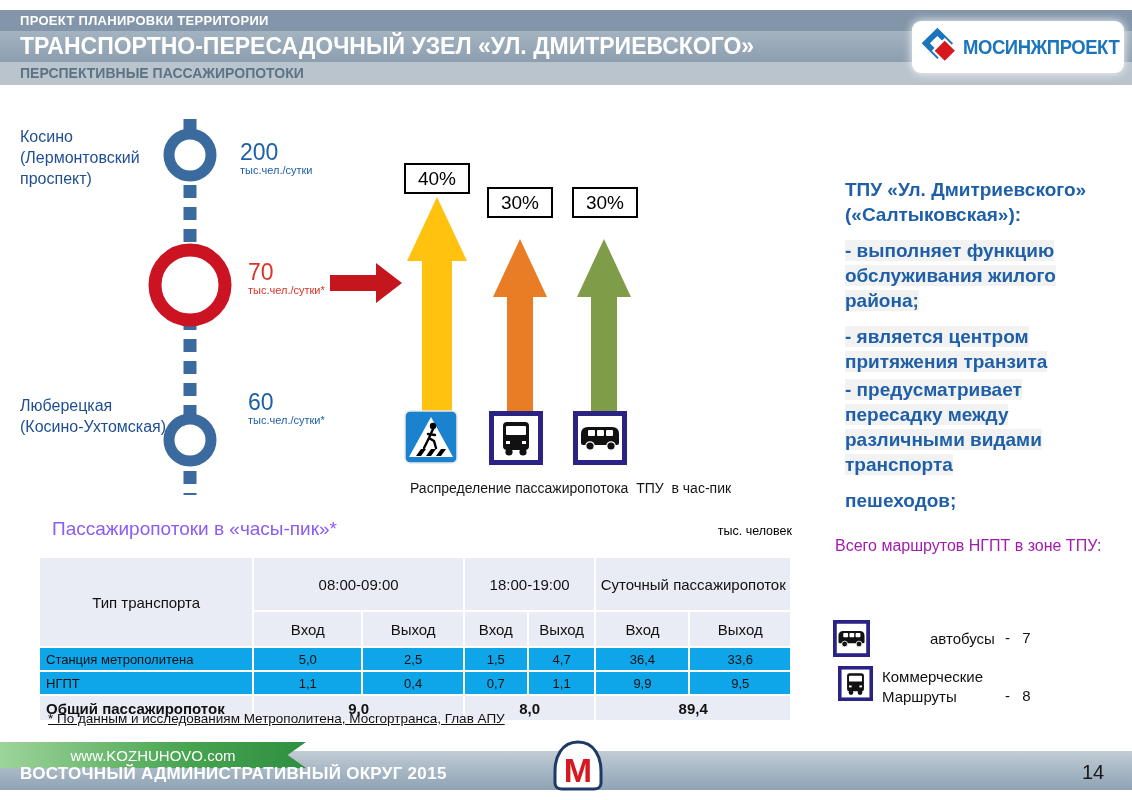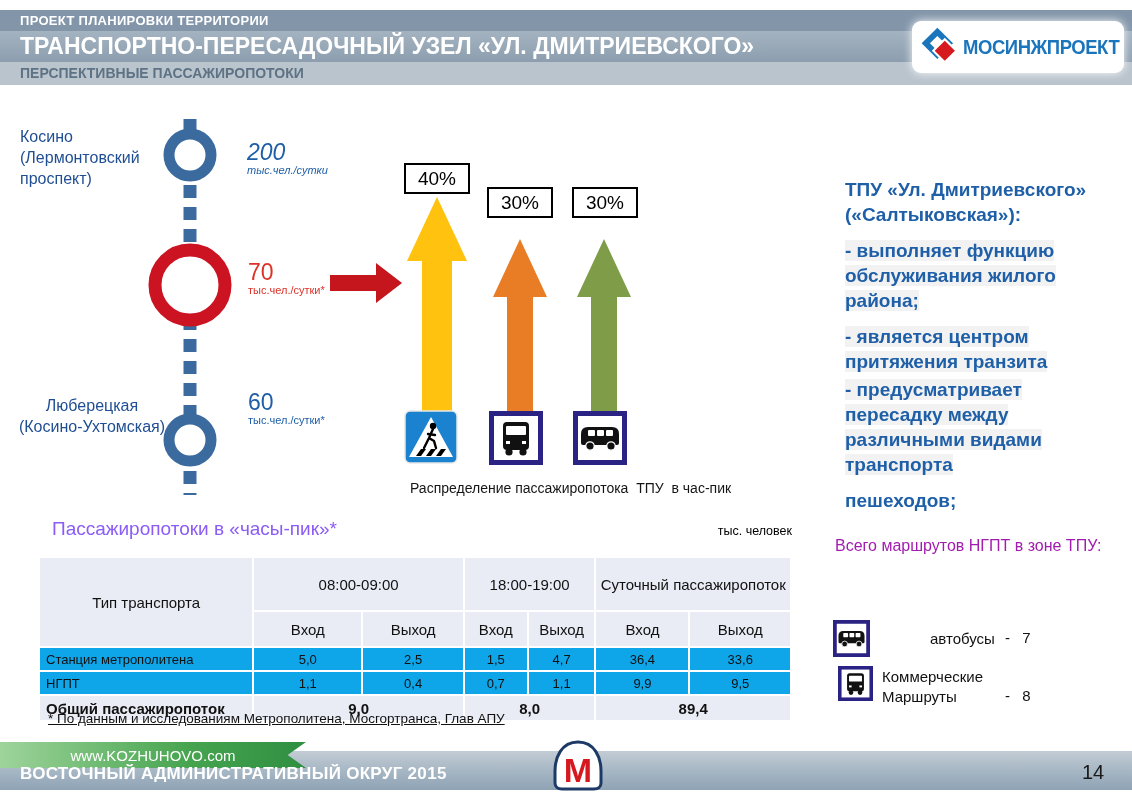--- a/index.html
+++ b/index.html
@@ -76,31 +76,31 @@
   <svg class="abs" style="left:140px;top:105px;" width="100" height="395" viewBox="0 0 100 395">
     <line x1="50" y1="14" x2="50" y2="390" stroke="#3a6a9e" stroke-width="13" stroke-dasharray="13 9"></line>
     <circle cx="50" cy="50" r="21" fill="#fff" stroke="#3a6a9e" stroke-width="11"></circle>
     <circle cx="50" cy="180" r="35" fill="#fff" stroke="#cc1322" stroke-width="13"></circle>
     <circle cx="50" cy="335" r="21" fill="#fff" stroke="#3a6a9e" stroke-width="11"></circle>
   </svg>
 
   <div class="abs stn-label" style="left:20px;top:127px;width:150px;">Косино
 (Лермонтовский
 проспект)</div>
-  <div class="abs" style="left:247px;top:140px;font-style:italic;">
+  <div class="abs" style="left:240px;top:140px;">
     <div class="val-num blue">200</div>
     <div class="val-unit blue">тыс.чел./сутки</div>
   </div>
 
   <div class="abs" style="left:248px;top:260px;">
     <div class="val-num redtxt">70</div>
     <div class="val-unit redtxt">тыс.чел./сутки*</div>
   </div>
 
-  <div class="abs stn-label" style="left:2px;top:396px;width:180px;text-align:center;">Люберецкая
+  <div class="abs stn-label" style="left:20px;top:396px;width:180px;">Люберецкая
 (Косино-Ухтомская)</div>
   <div class="abs" style="left:248px;top:390px;">
     <div class="val-num blue">60</div>
     <div class="val-unit blue">тыс.чел./сутки*</div>
   </div>
 
   <svg class="abs" style="left:330px;top:263px;" width="72" height="40" viewBox="0 0 72 40">
     <polygon points="0,12 46,12 46,0 72,20 46,40 46,28 0,28" fill="#c4161c"></polygon>
   </svg>
 

